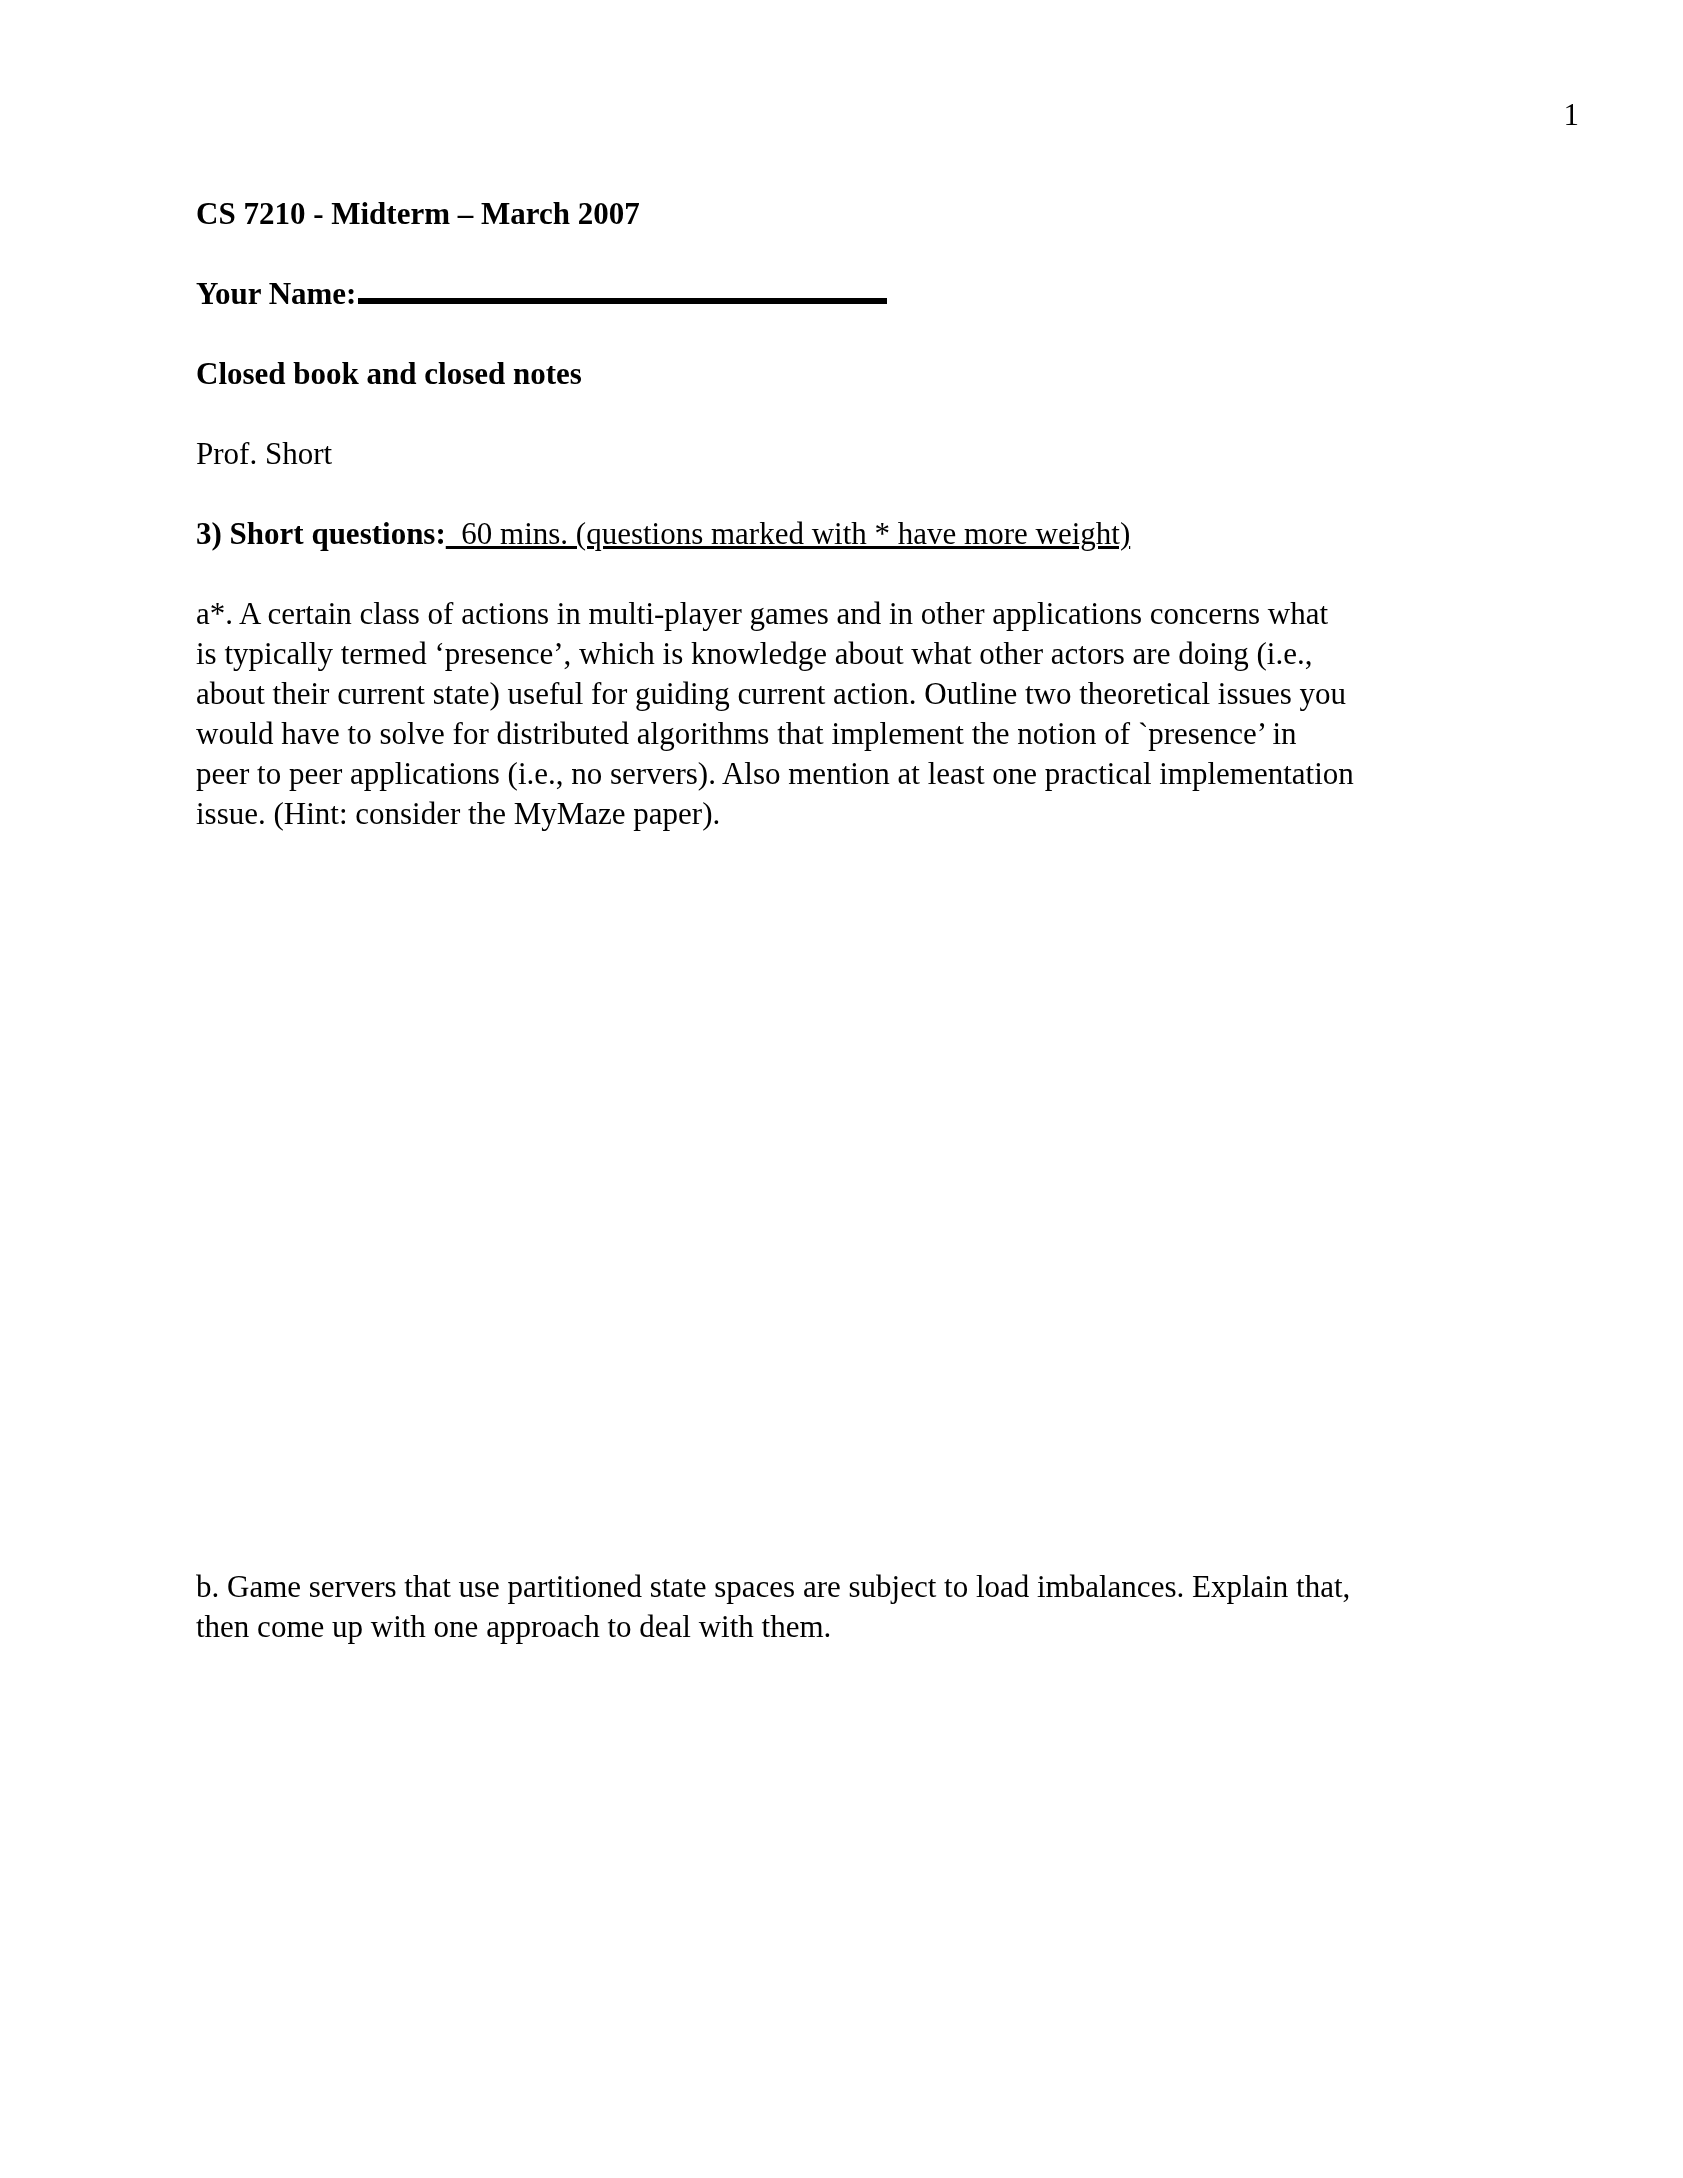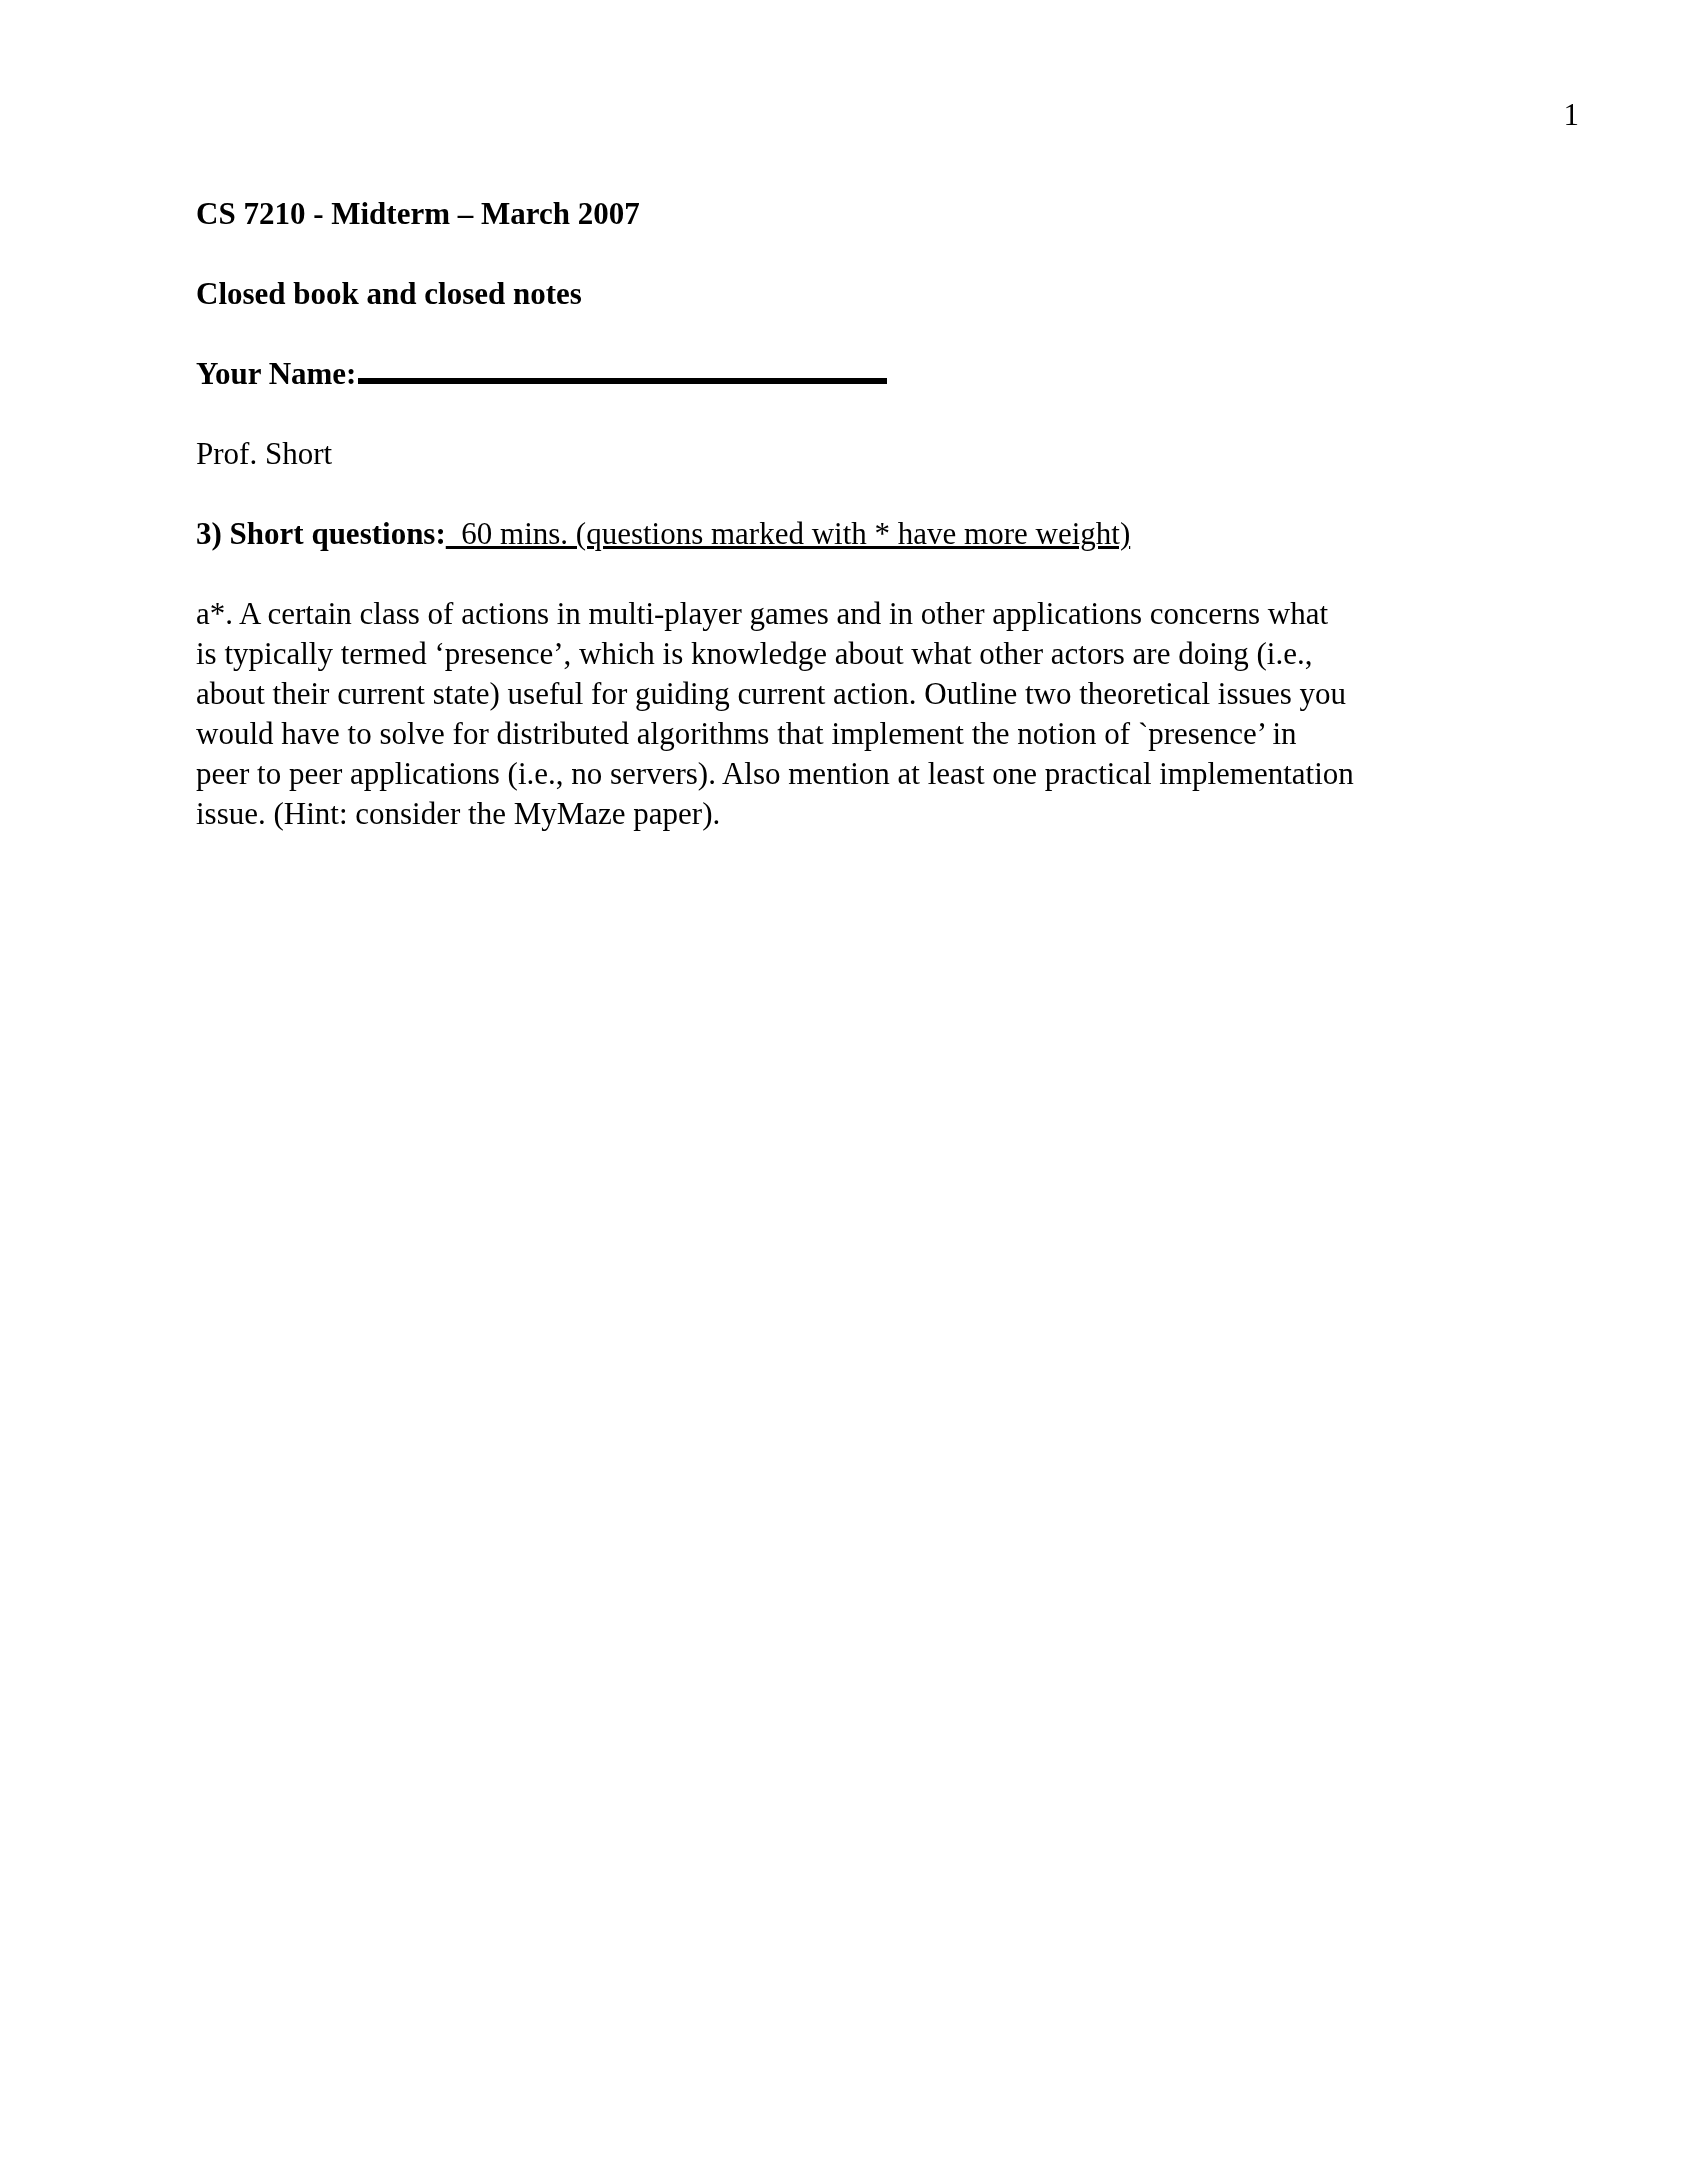--- a/index.html
+++ b/index.html
@@ -53,36 +53,38 @@
 <body>
 
 <div class="page">
 
   <div class="page-number">1</div>
 
   <div class="content">
 
     <div class="par bold">CS 7210 - Midterm – March 2007</div>
 
-    <div class="par bold">Closed book and closed notes</div>
-
     <div class="par name-line">
       <span class="bold">Your Name:</span><span class="name-blank"></span>
     </div>
+
+    <div class="par bold">Closed book and closed notes</div>
 
     <div class="par">Prof. Short</div>
 
 
     <div class="par">
       <span class="bold">3) Short questions:</span><span class="heading-rest">  60 mins. (questions marked with * have more weight)</span>
     </div>
 
     <div class="par prewrap">a*. A certain class of actions in multi-player games and in other applications concerns what
 is typically termed ‘presence’, which is knowledge about what other actors are doing (i.e.,
 about their current state) useful for guiding current action. Outline two theoretical issues you
 would have to solve for distributed algorithms that implement the notion of `presence’ in
 peer to peer applications (i.e., no servers). Also mention at least one practical implementation
 issue. (Hint: consider the MyMaze paper).</div>
 
+    <div class="par prewrap question-b">b. Game servers that use partitioned state spaces are subject to load imbalances. Explain that,
+then come up with one approach to deal with them.</div>
 
   </div>
 </div>
 
 
 </body></html>

